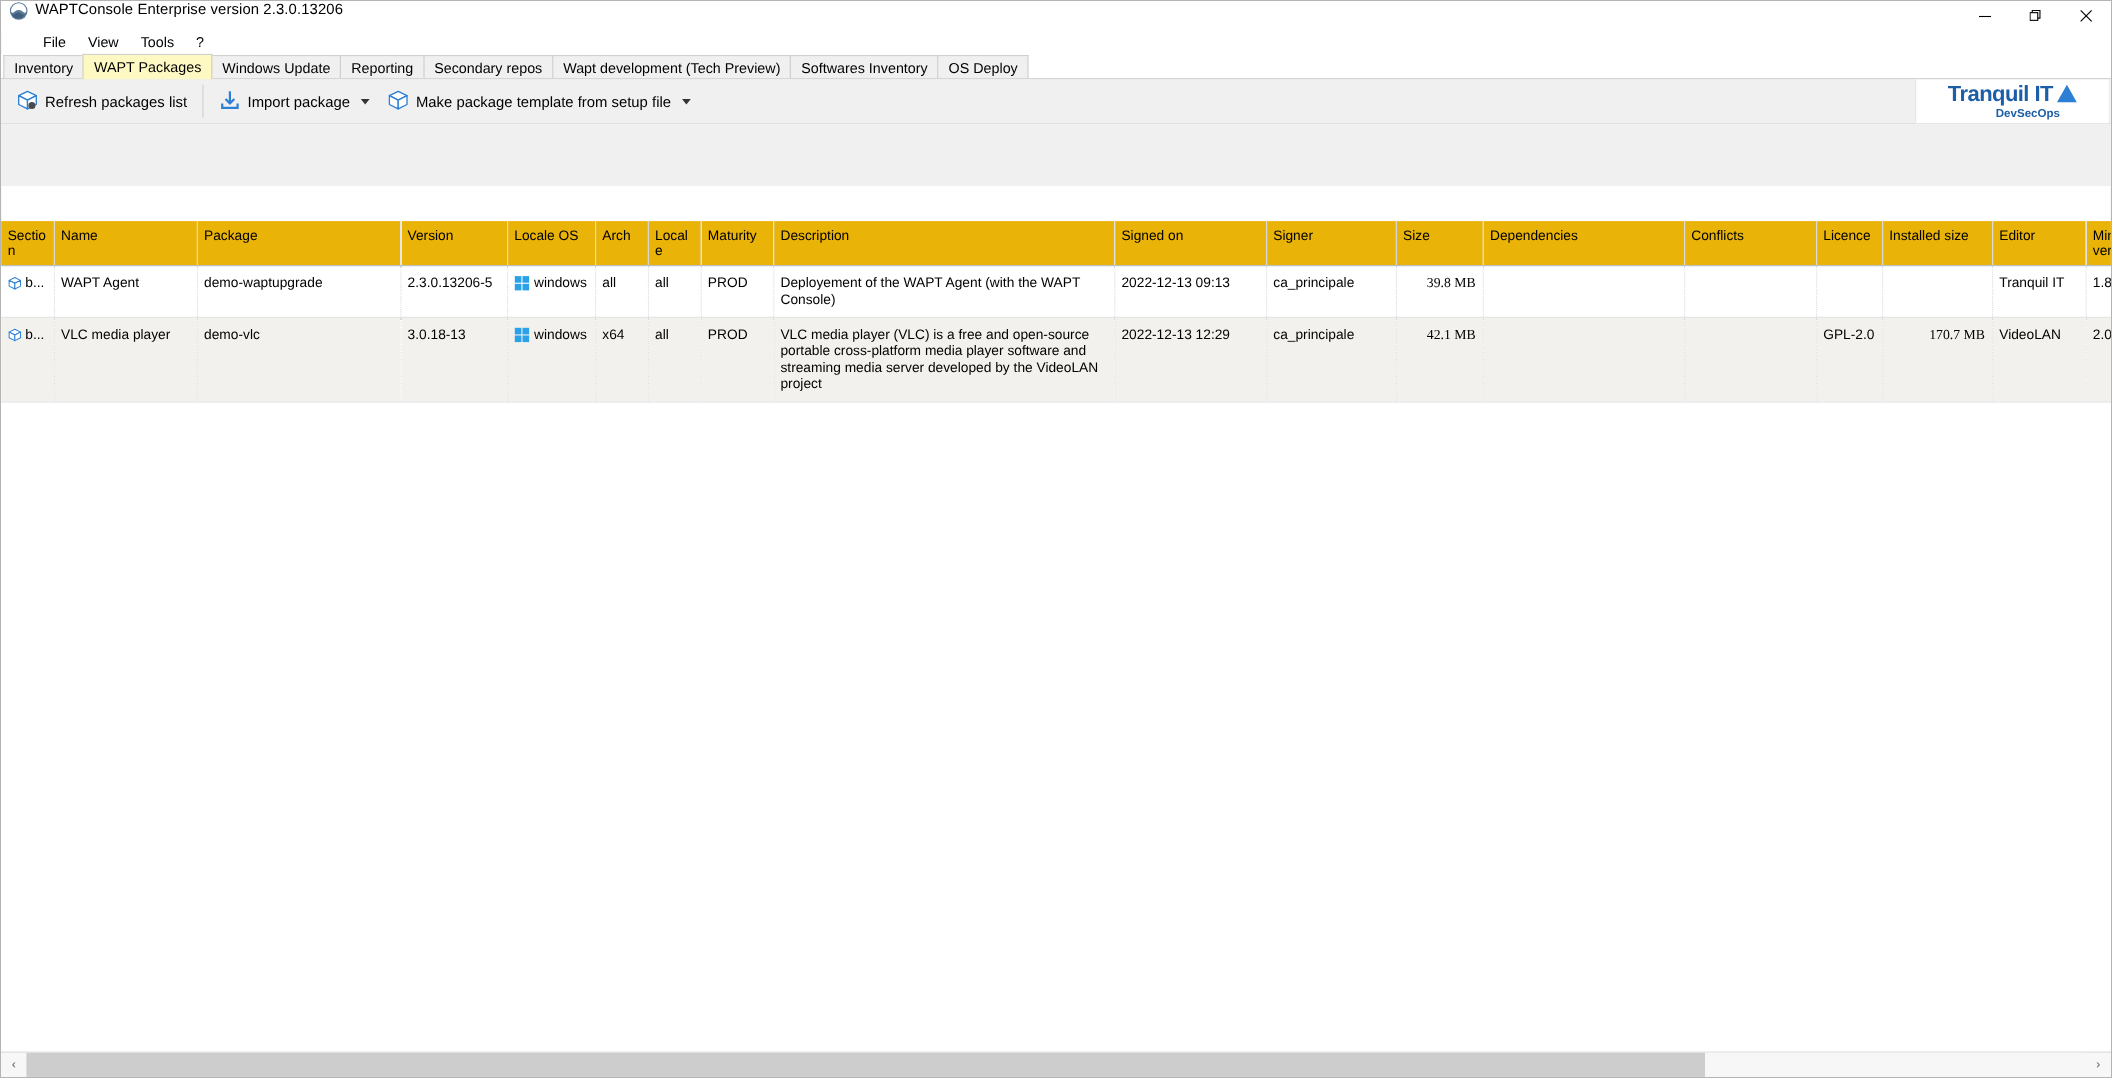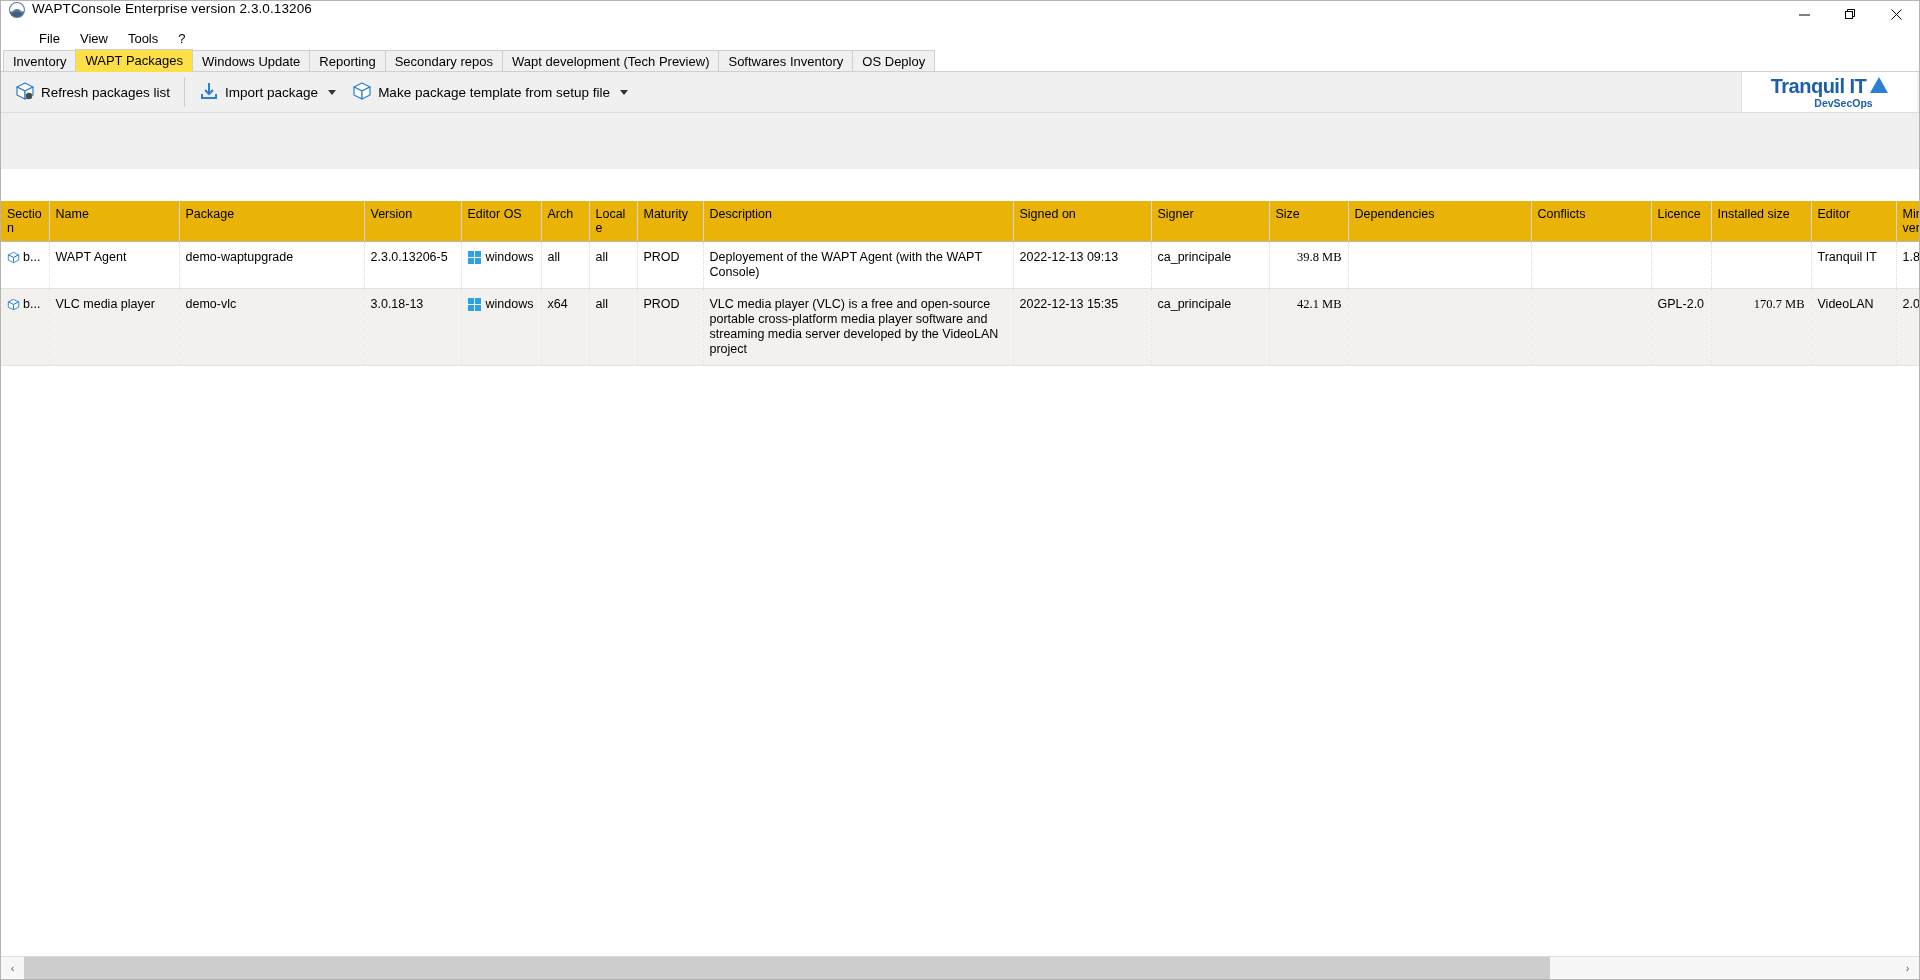--- a/index.html
+++ b/index.html
@@ -89,21 +89,21 @@
     border: 1px solid #cfcfcf;
     border-bottom: none;
     margin-right: -1px;
     color: #000;
     cursor: default;
     white-space: nowrap;
     box-sizing: border-box;
     text-align: center;
   }
   .tab.active {
-    background: #fde047;
+    background: #fef9c3;
     position: relative;
     z-index: 3;
     height: 23px;
     line-height: 22px;
     margin-bottom: -1px;
     border-color: #cfcfcf;
   }
 
   
   .toolbar {
@@ -602,21 +602,21 @@
           <col style="width: 100px;">
           <col style="width: 85px;">
           <col style="width: 46px;">
         </colgroup>
       <thead>
         <tr id="grid-header-row">
             <th>Section</th>
             <th>Name</th>
             <th>Package</th>
             <th>Version</th>
-            <th>Editor OS</th>
+            <th>Locale OS</th>
             <th>Arch</th>
             <th>Locale</th>
             <th>Maturity</th>
             <th>Description</th>
             <th>Signed on</th>
             <th>Signer</th>
             <th class="num">Size</th>
             <th>Dependencies</th>
             <th>Conflicts</th>
             <th>Licence</th>
@@ -673,21 +673,21 @@
             <td>demo-vlc</td>
             <td>3.0.18-13</td>
             <td><div class="osflag">
                 <span class="winlogo"></span>
                 <span>windows</span>
               </div></td>
             <td>x64</td>
             <td>all</td>
             <td>PROD</td>
             <td>VLC media player (VLC) is a free and open-source portable cross-platform media player software and streaming media server developed by the VideoLAN project</td>
-            <td>2022-12-13 15:35</td>
+            <td>2022-12-13 12:29</td>
             <td>ca_principale</td>
             <td class="num">42.1 MB</td>
             <td></td>
             <td></td>
             <td>GPL-2.0</td>
             <td class="num">170.7 MB</td>
             <td>VideoLAN</td>
             <td>2.0</td>
           </tr>
         </tbody>

